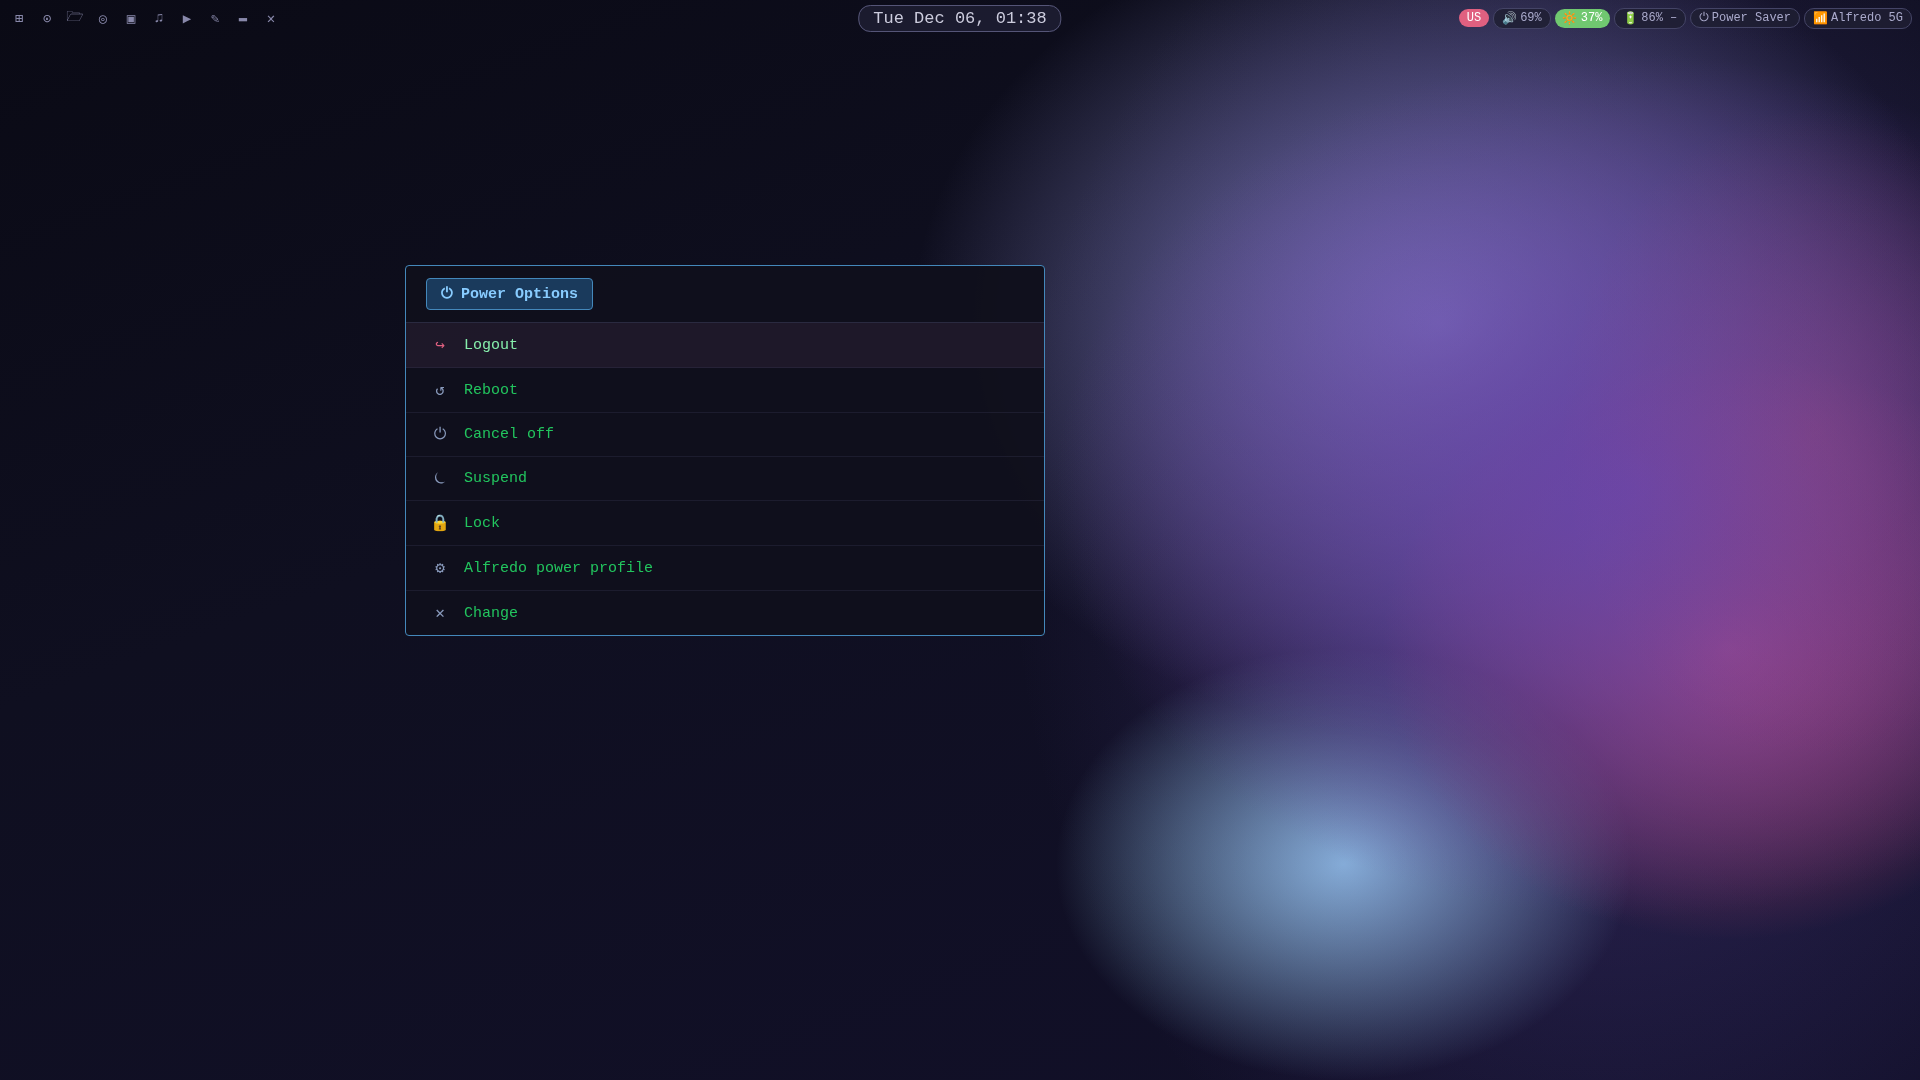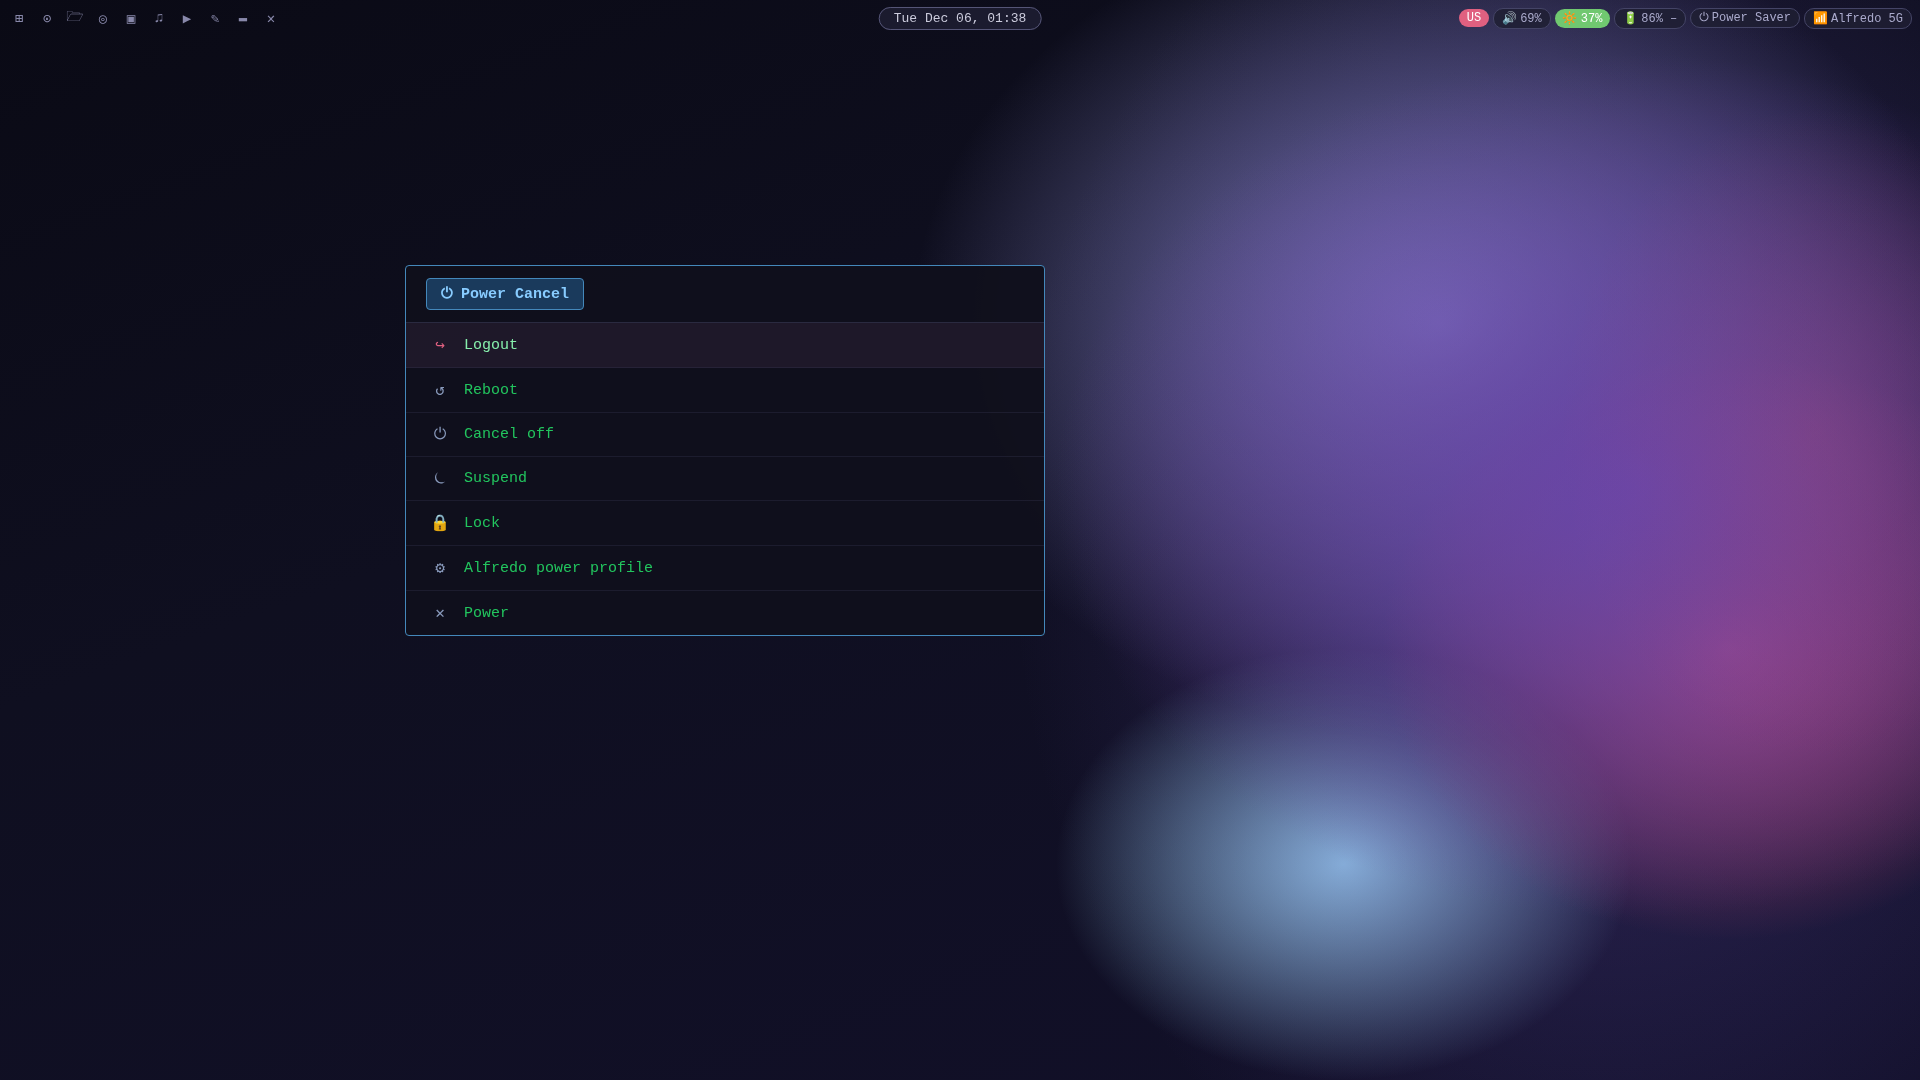--- a/index.html
+++ b/index.html
@@ -73,37 +73,37 @@
       left: 50%;
       transform: translateX(-50%);
     }
 
     .clock-badge {
       background: rgba(30, 30, 50, 0.85);
       border: 1px solid #555577;
       border-radius: 12px;
       padding: 3px 14px;
       color: #ccccdd;
-      font-size: 13px;
+      font-size: 17px;
       font-family: 'Courier New', monospace;
     }
 
     .topbar-right {
       display: flex;
       align-items: center;
       gap: 4px;
     }
 
     .status-badge {
       border-radius: 10px;
       padding: 2px 8px;
       font-size: 12px;
       font-family: 'Courier New', monospace;
       display: flex;
-      align-items: flex-end;
+      align-items: flex-start;
       gap: 3px;
     }
 
     .badge-keyboard {
       background: #e06080;
       color: #fff;
     }
     .badge-volume {
       background: rgba(30,30,50,0.85);
       border: 1px solid #444466;
@@ -254,21 +254,21 @@
       <span>📶</span>
       <span>Alfredo 5G</span>
     </span>
   </div>
 </div>
 
 <div class="power-dialog">
   <div class="dialog-title-bar">
     <div class="dialog-title">
       <span>⏻</span>
-      <span>Power Cancel</span>
+      <span>Power Options</span>
     </div>
   </div>
 
   <div class="menu-item logout-item active">
     <span class="item-icon">↪</span>
     <span class="item-label">Logout</span>
   </div>
   <div class="menu-item">
     <span class="item-icon">↺</span>
     <span class="item-label">Reboot</span>
@@ -284,15 +284,15 @@
   <div class="menu-item">
     <span class="item-icon">🔒</span>
     <span class="item-label">Lock</span>
   </div>
   <div class="menu-item">
     <span class="item-icon">⚙</span>
     <span class="item-label">Alfredo power profile</span>
   </div>
   <div class="menu-item">
     <span class="item-icon">✕</span>
-    <span class="item-label">Power</span>
+    <span class="item-label">Change</span>
   </div>
 </div>
 
 </body></html>

